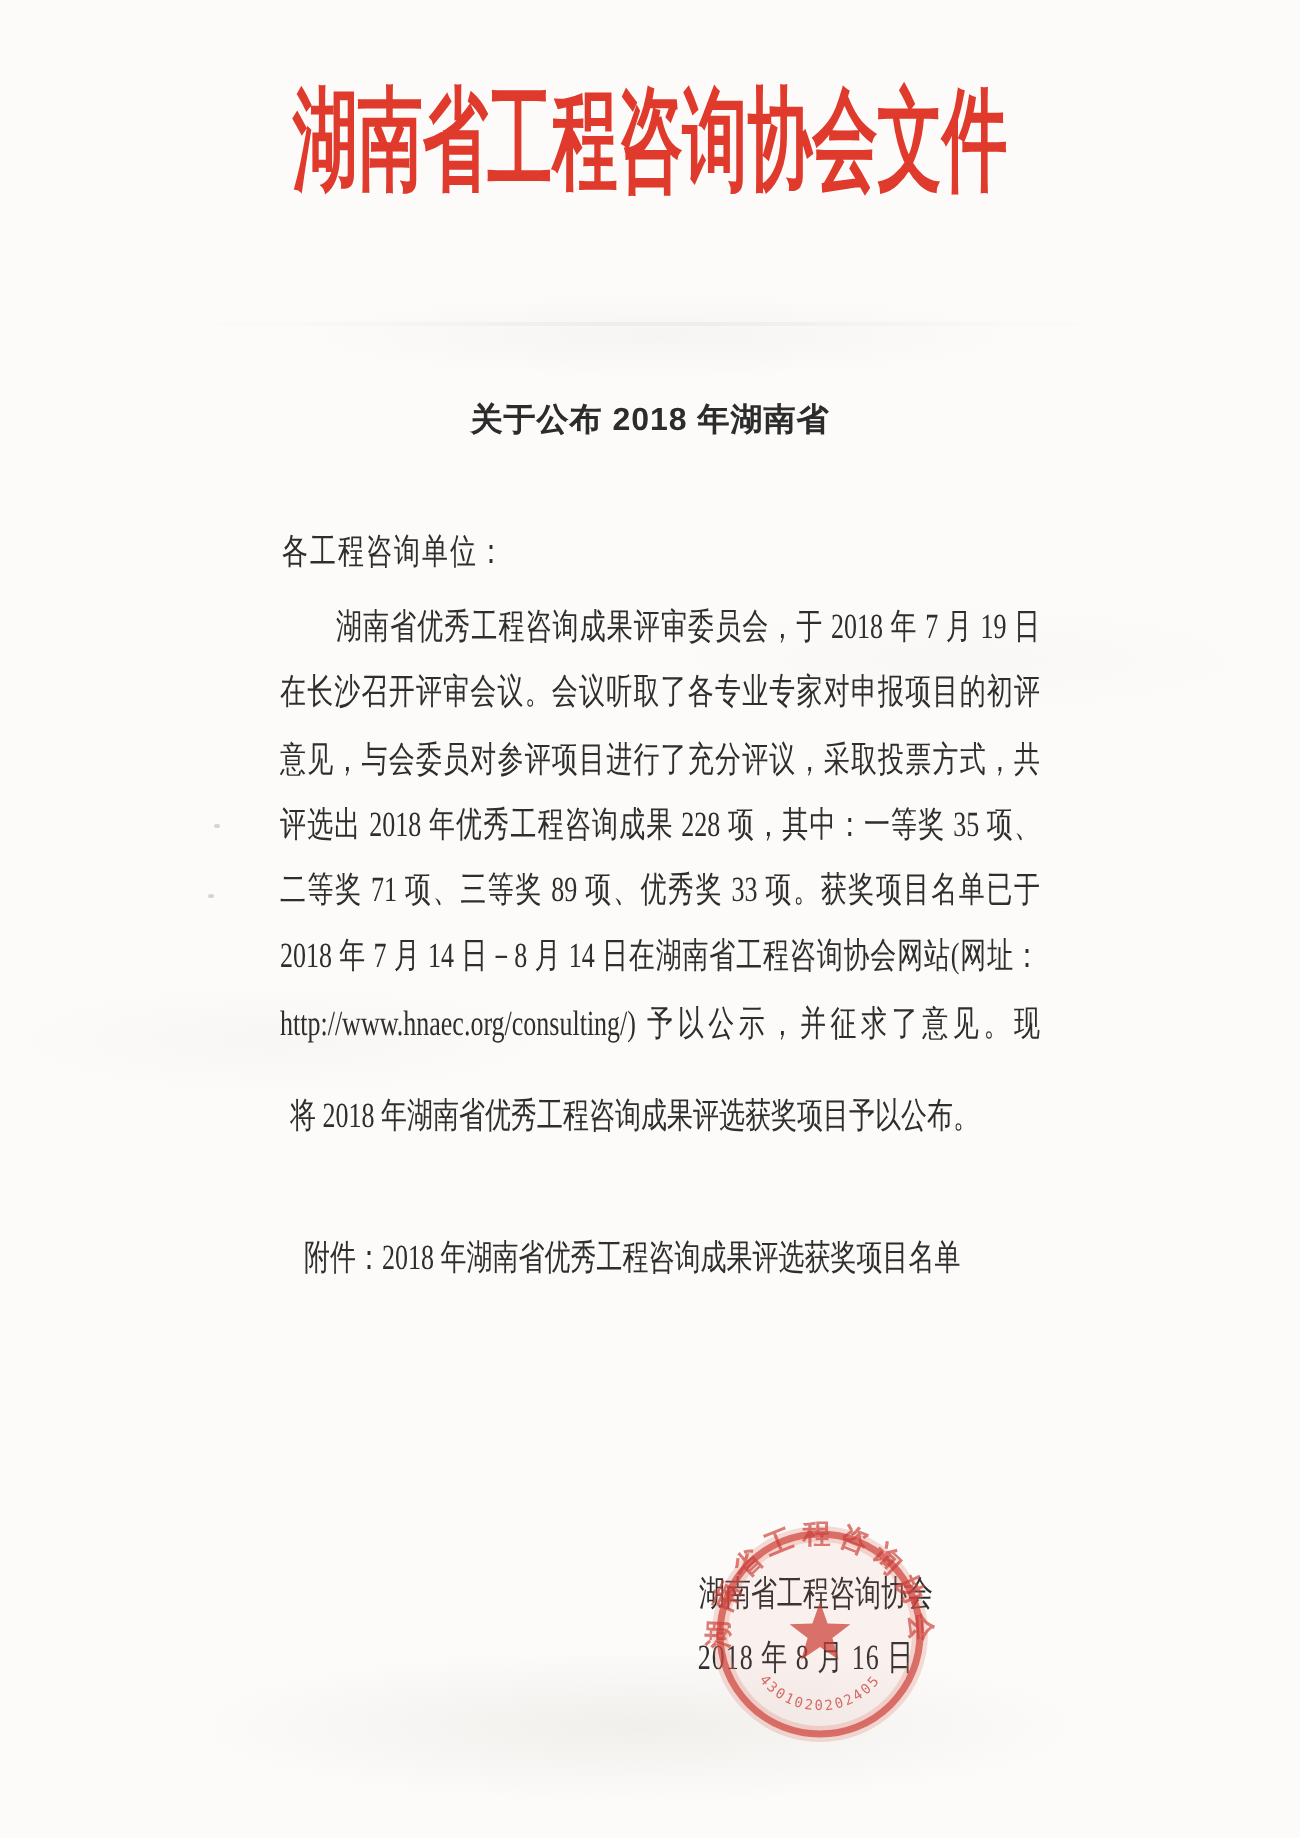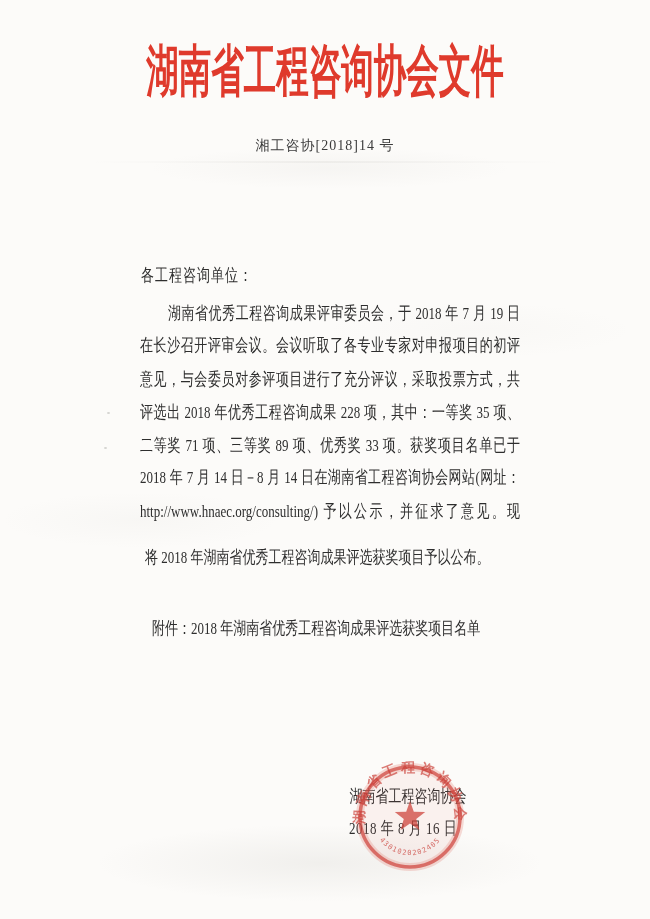--- a/index.html
+++ b/index.html
@@ -58,23 +58,23 @@
 <body>
 
 <div class="page">
 
   <div class="streak"></div>
   <div class="speck s1"></div>
   <div class="speck s2"></div>
 
   <h1 class="letterhead">湖南省工程咨询协会文件</h1>
 
-  <div class="doc-number">湘工咨协[2018]14 号</div>
 
   <div class="notice-title">
+    <div>关于公布 2018 年湖南省</div>
   </div>
 
   <div class="cjk salutation">各工程咨询单位：</div>
 
   <div class="body-block">
     <div class="line indent">湖南省优秀工程咨询成果评审委员会，于 2018 年 7 月 19 日</div>
     <div class="line">在长沙召开评审会议。会议听取了各专业专家对申报项目的初评</div>
     <div class="line">意见，与会委员对参评项目进行了充分评议，采取投票方式，共</div>
     <div class="line">评选出 2018 年优秀工程咨询成果 228 项，其中：一等奖 35 项、</div>
     <div class="line">二等奖 71 项、三等奖 89 项、优秀奖 33 项。获奖项目名单已于</div>

